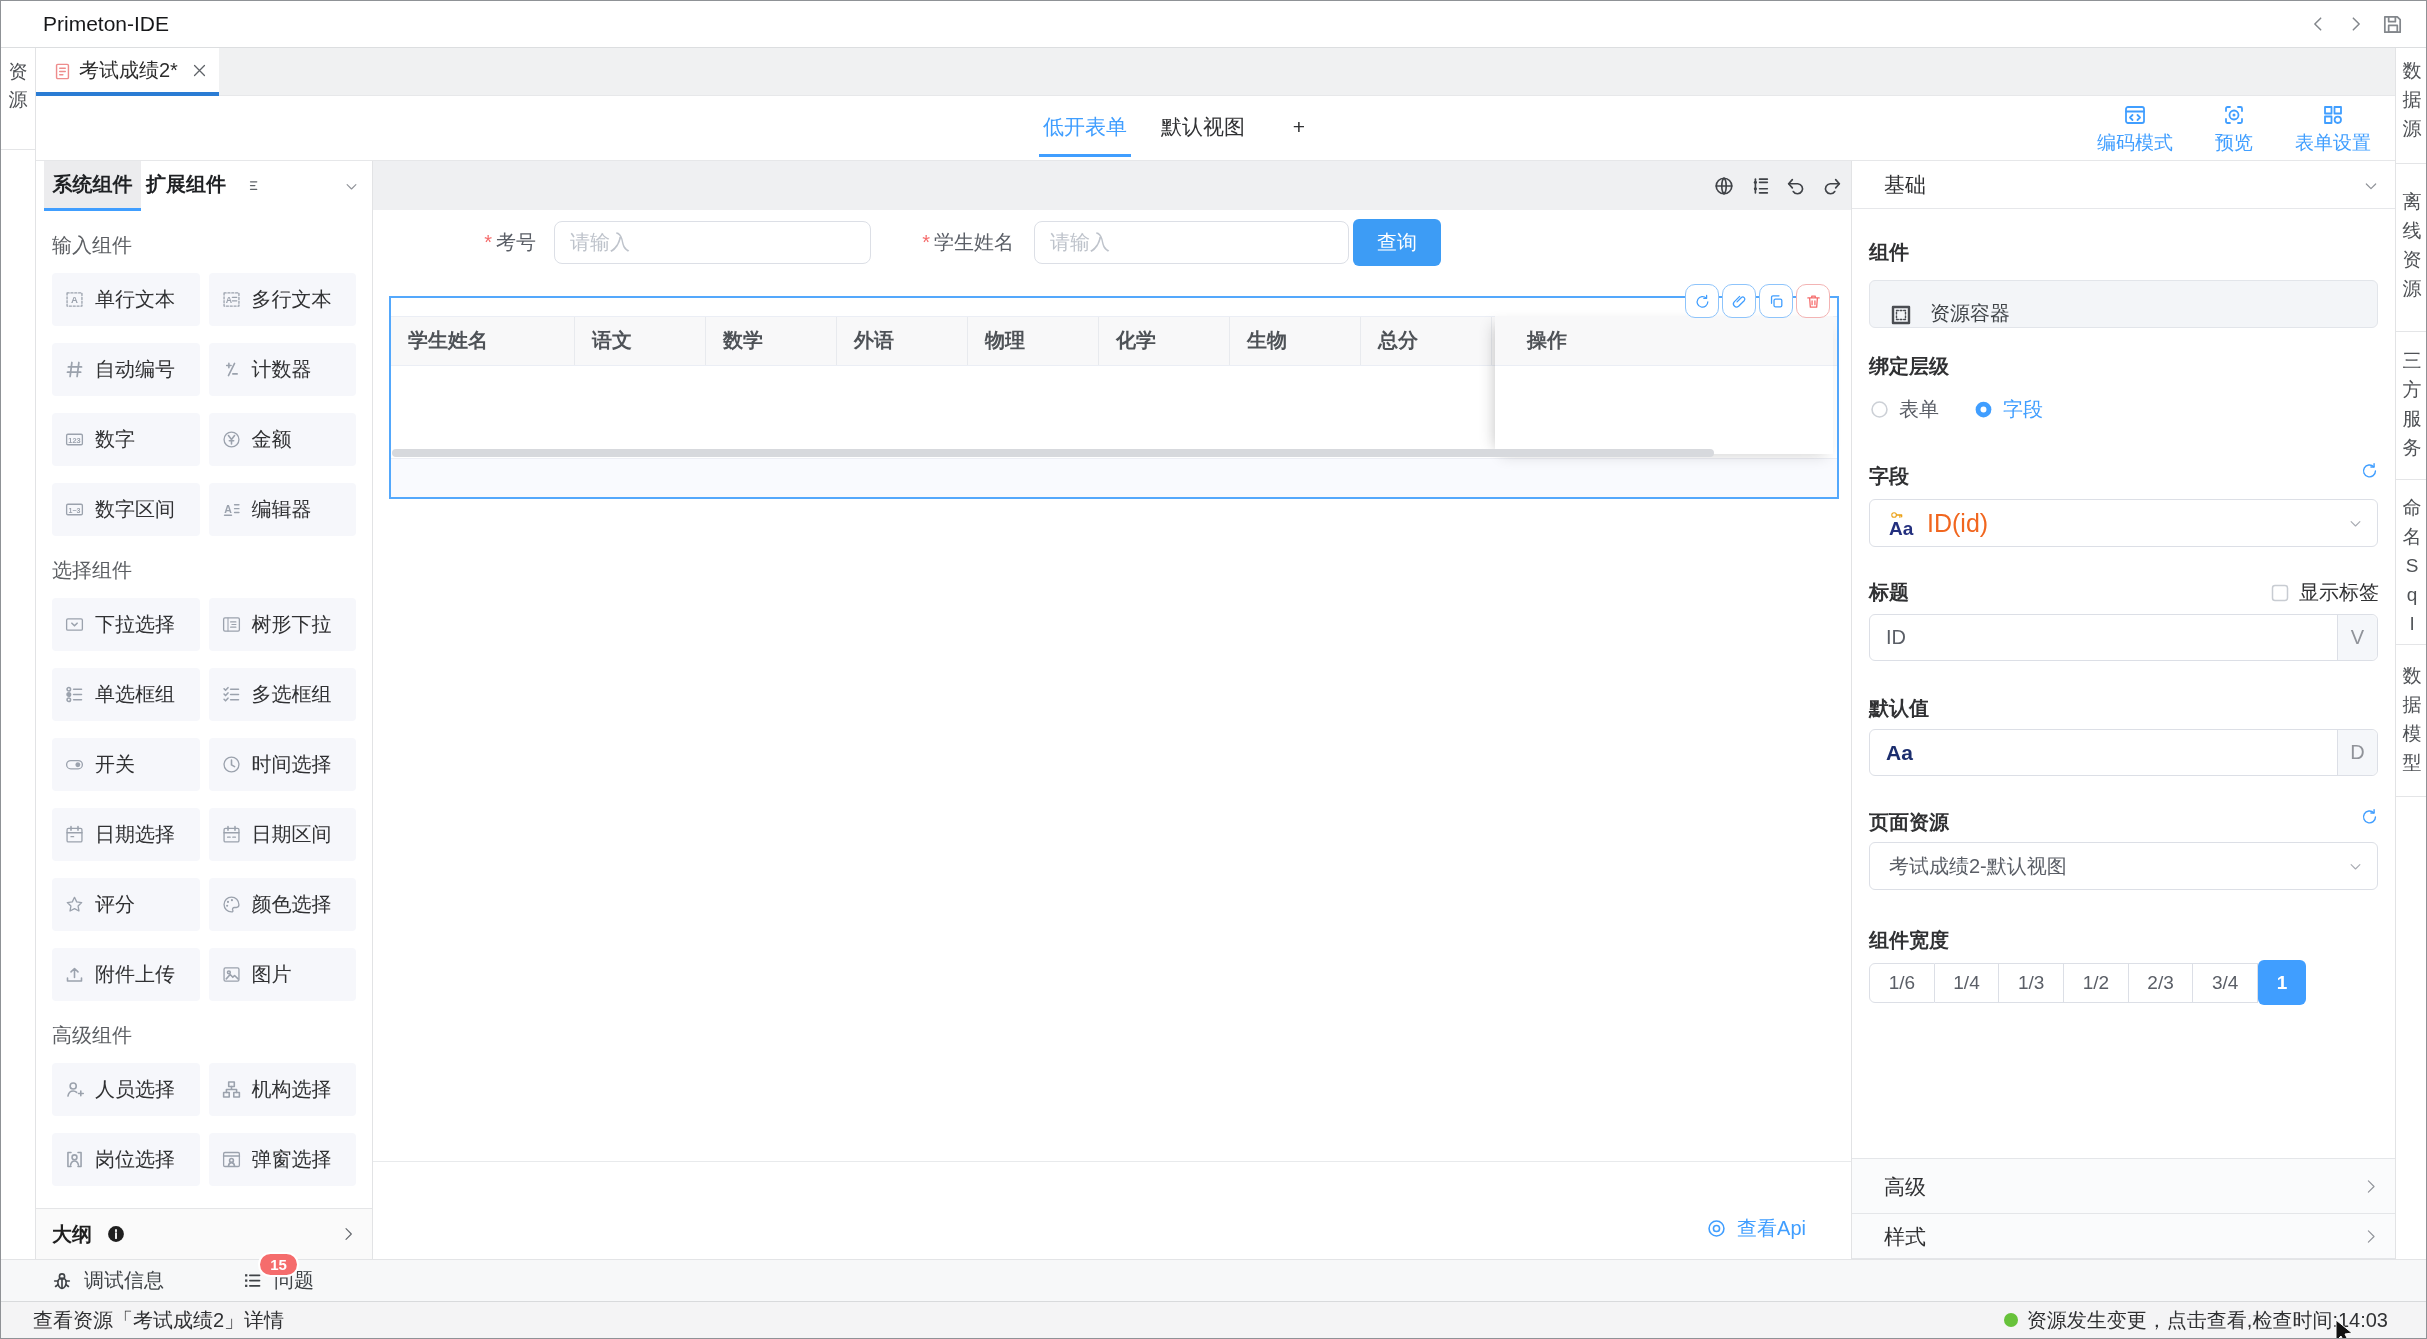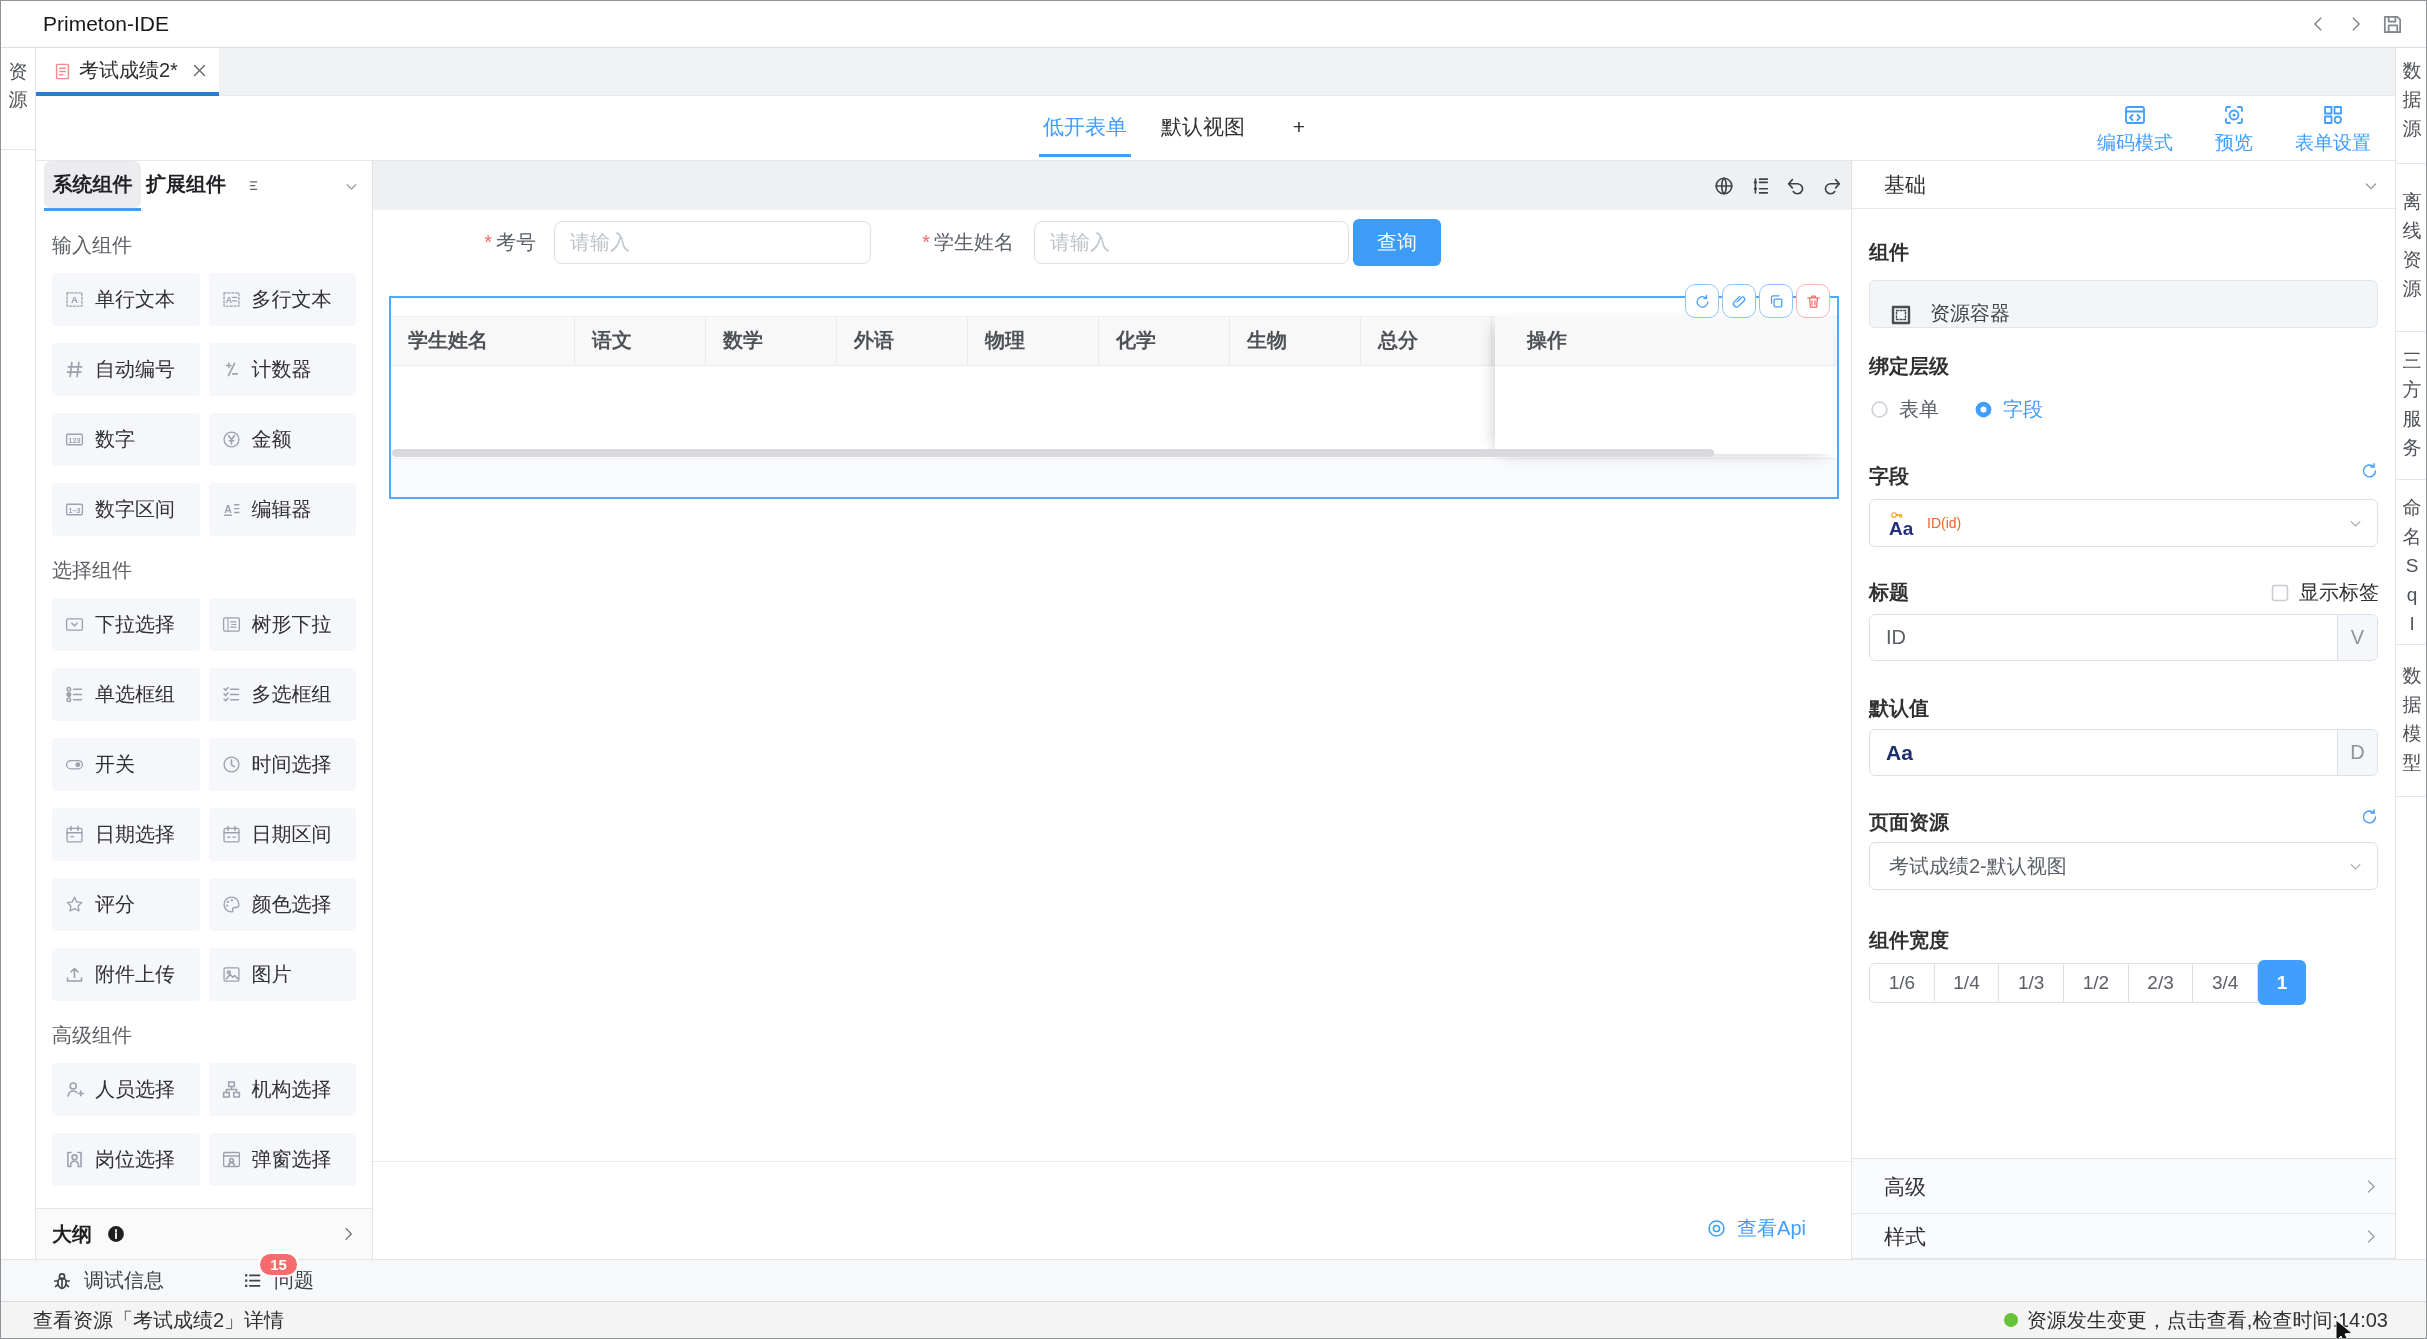--- a/index.html
+++ b/index.html
@@ -27,21 +27,21 @@
   .rdiv{position:absolute;left:0;right:0;border-top:1px solid #e4e5e7;}
   .band{position:absolute;left:35px;top:95px;width:2359px;height:65px;background:#fff;border-bottom:1px solid #e6e7e9;}
   .vtab{position:absolute;top:0;height:64px;line-height:62px;font-size:21px;color:#303133;}
   .vtab.active{color:#409eff;}
   .vtab.active::after{content:"";position:absolute;left:0;right:0;bottom:3px;height:3px;background:#409eff;}
   .band-actions{position:absolute;right:24px;top:7px;display:flex;gap:42px;}
   .baction{display:flex;flex-direction:column;align-items:center;gap:3px;color:#409eff;}
   .baction .blabel{font-size:19px;}
   .cpanel{position:absolute;left:35px;top:160px;width:337px;height:1098px;background:#fff;border-right:1px solid #e2e3e5;}
   .cp-header{position:relative;height:50px;}
-  .cp-tab1{position:absolute;left:8px;top:0;width:97px;height:47px;background:#ececee;font-weight:bold;font-size:20px;text-align:center;line-height:47px;color:#1f2124;border-radius:7px;}
+  .cp-tab1{position:absolute;left:8px;top:0;width:97px;height:47px;background:#ececee;font-weight:bold;font-size:20px;text-align:center;line-height:47px;color:#1f2124;}
   .cp-tab1::after{content:"";position:absolute;left:0;right:0;bottom:-3px;height:3px;background:#409eff;}
   .cp-tab2{position:absolute;left:110px;top:0;height:47px;font-weight:bold;font-size:20px;line-height:47px;color:#1f2124;}
   .cp-mini{position:absolute;left:212px;top:17px;color:#5f6368;}
   .cp-chev{position:absolute;right:13px;top:18px;color:#909399;}
   .cp-body{position:absolute;top:50px;left:0;right:0;bottom:51px;overflow:hidden;padding:0 16px;}
   .cp-sec-title{margin:21px 0 14px;font-size:20px;color:#5c5f63;}
   .cp-grid{display:grid;grid-template-columns:1fr 1fr;gap:17px 9px;margin-bottom:7px;}
   .cp-item{height:53px;background:#f6f7fb;border-radius:4px;display:flex;align-items:center;padding-left:12px;}
   .cp-item .cicon{color:#9ba2ad;flex:none;}
   .cp-item .clabel{margin-left:10px;font-size:20px;color:#303133;white-space:nowrap;}
@@ -83,21 +83,21 @@
   .box-comp .blabel2{margin-left:17px;font-size:20px;color:#3f4347;}
   .p-radios{position:absolute;left:17px;top:235px;display:flex;align-items:center;gap:34px;}
   .p-radio{display:flex;align-items:center;gap:9px;font-size:20px;color:#5a5e66;}
   .p-radio.on{color:#409eff;}
   .p-refresh{position:absolute;right:16px;color:#409eff;}
   .p-select{border:1px solid #dcdfe6;background:#fff;display:flex;align-items:center;padding-left:19px;position:absolute;left:17px;right:17px;height:48px;border-radius:6px;}
   .p-select .schev{position:absolute;right:14px;color:#a8abb2;}
   .keyaa{position:relative;width:30px;height:30px;flex:none;}
   .keyaa .aat{position:absolute;left:0;bottom:0;font-weight:bold;font-size:19px;color:#232f7e;line-height:1;}
   .keyaa .keyi{position:absolute;left:1px;top:0;color:#eba117;}
-  .fieldval{margin-left:8px;font-size:14px;color:#f1661f;}
+  .fieldval{margin-left:8px;font-size:25px;color:#f1661f;}
   .p-check{position:absolute;right:16px;display:flex;align-items:center;gap:9px;font-size:20px;font-weight:500;color:#303133;}
   .p-input{position:absolute;left:17px;right:17px;height:47px;border:1px solid #dcdfe6;border-radius:6px;background:#fff;display:flex;align-items:center;}
   .p-input .ival{padding-left:16px;font-size:20px;color:#5a5e66;}
   .p-input .ival.aa{font-weight:bold;font-size:21px;color:#1c2e6e;}
   .p-input .isuffix{margin-left:auto;width:40px;align-self:stretch;background:#f5f7fa;border-left:1px solid #dcdfe6;border-radius:0 6px 6px 0;color:#909399;font-size:20px;display:flex;align-items:center;justify-content:center;}
   .p-selval{font-size:20px;color:#5a5e66;}
   .wgroup{position:absolute;left:17px;top:802px;width:437px;height:40px;display:flex;}
   .wcell{flex:1;border:1px solid #dcdfe6;border-left:none;font-size:19px;color:#5a5e66;text-align:center;line-height:38px;}
   .wcell:first-child{border-left:1px solid #dcdfe6;border-radius:6px 0 0 6px;}
   .wcell.sel{flex:none;width:48px;background:#409eff;color:#fff;border:none;border-radius:6px;margin:-3px 0 -2px;height:45px;line-height:45px;font-weight:bold;}

